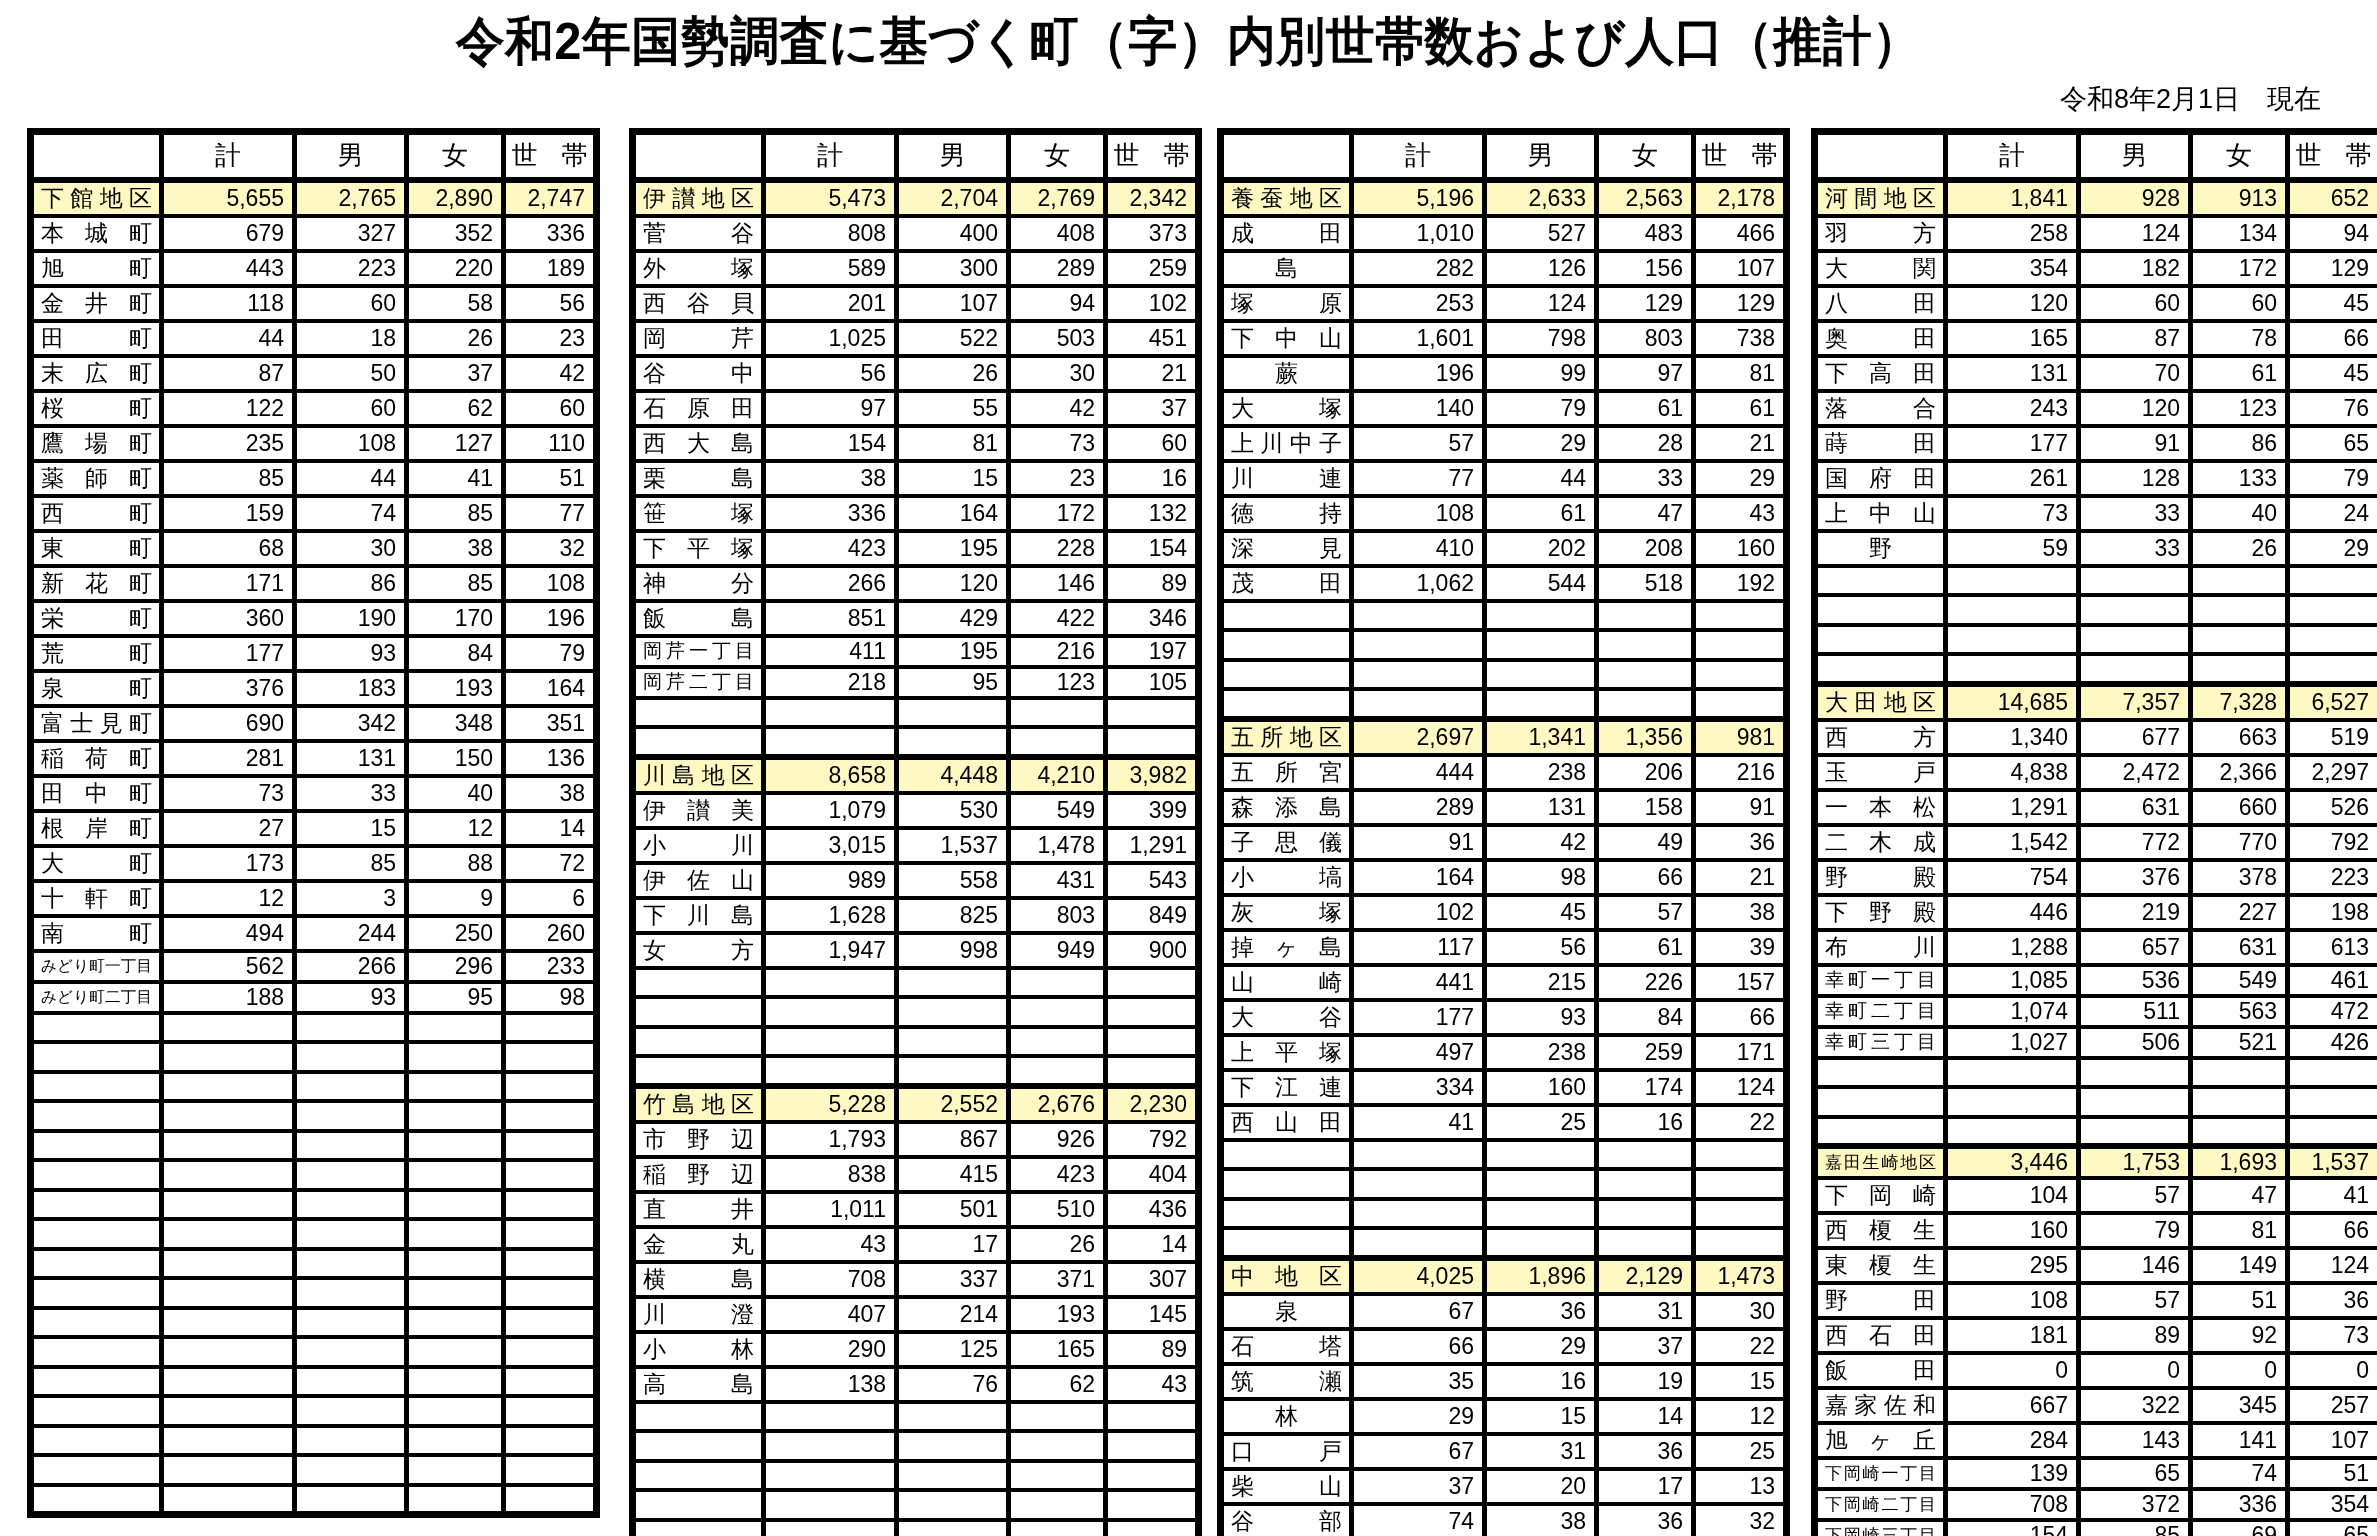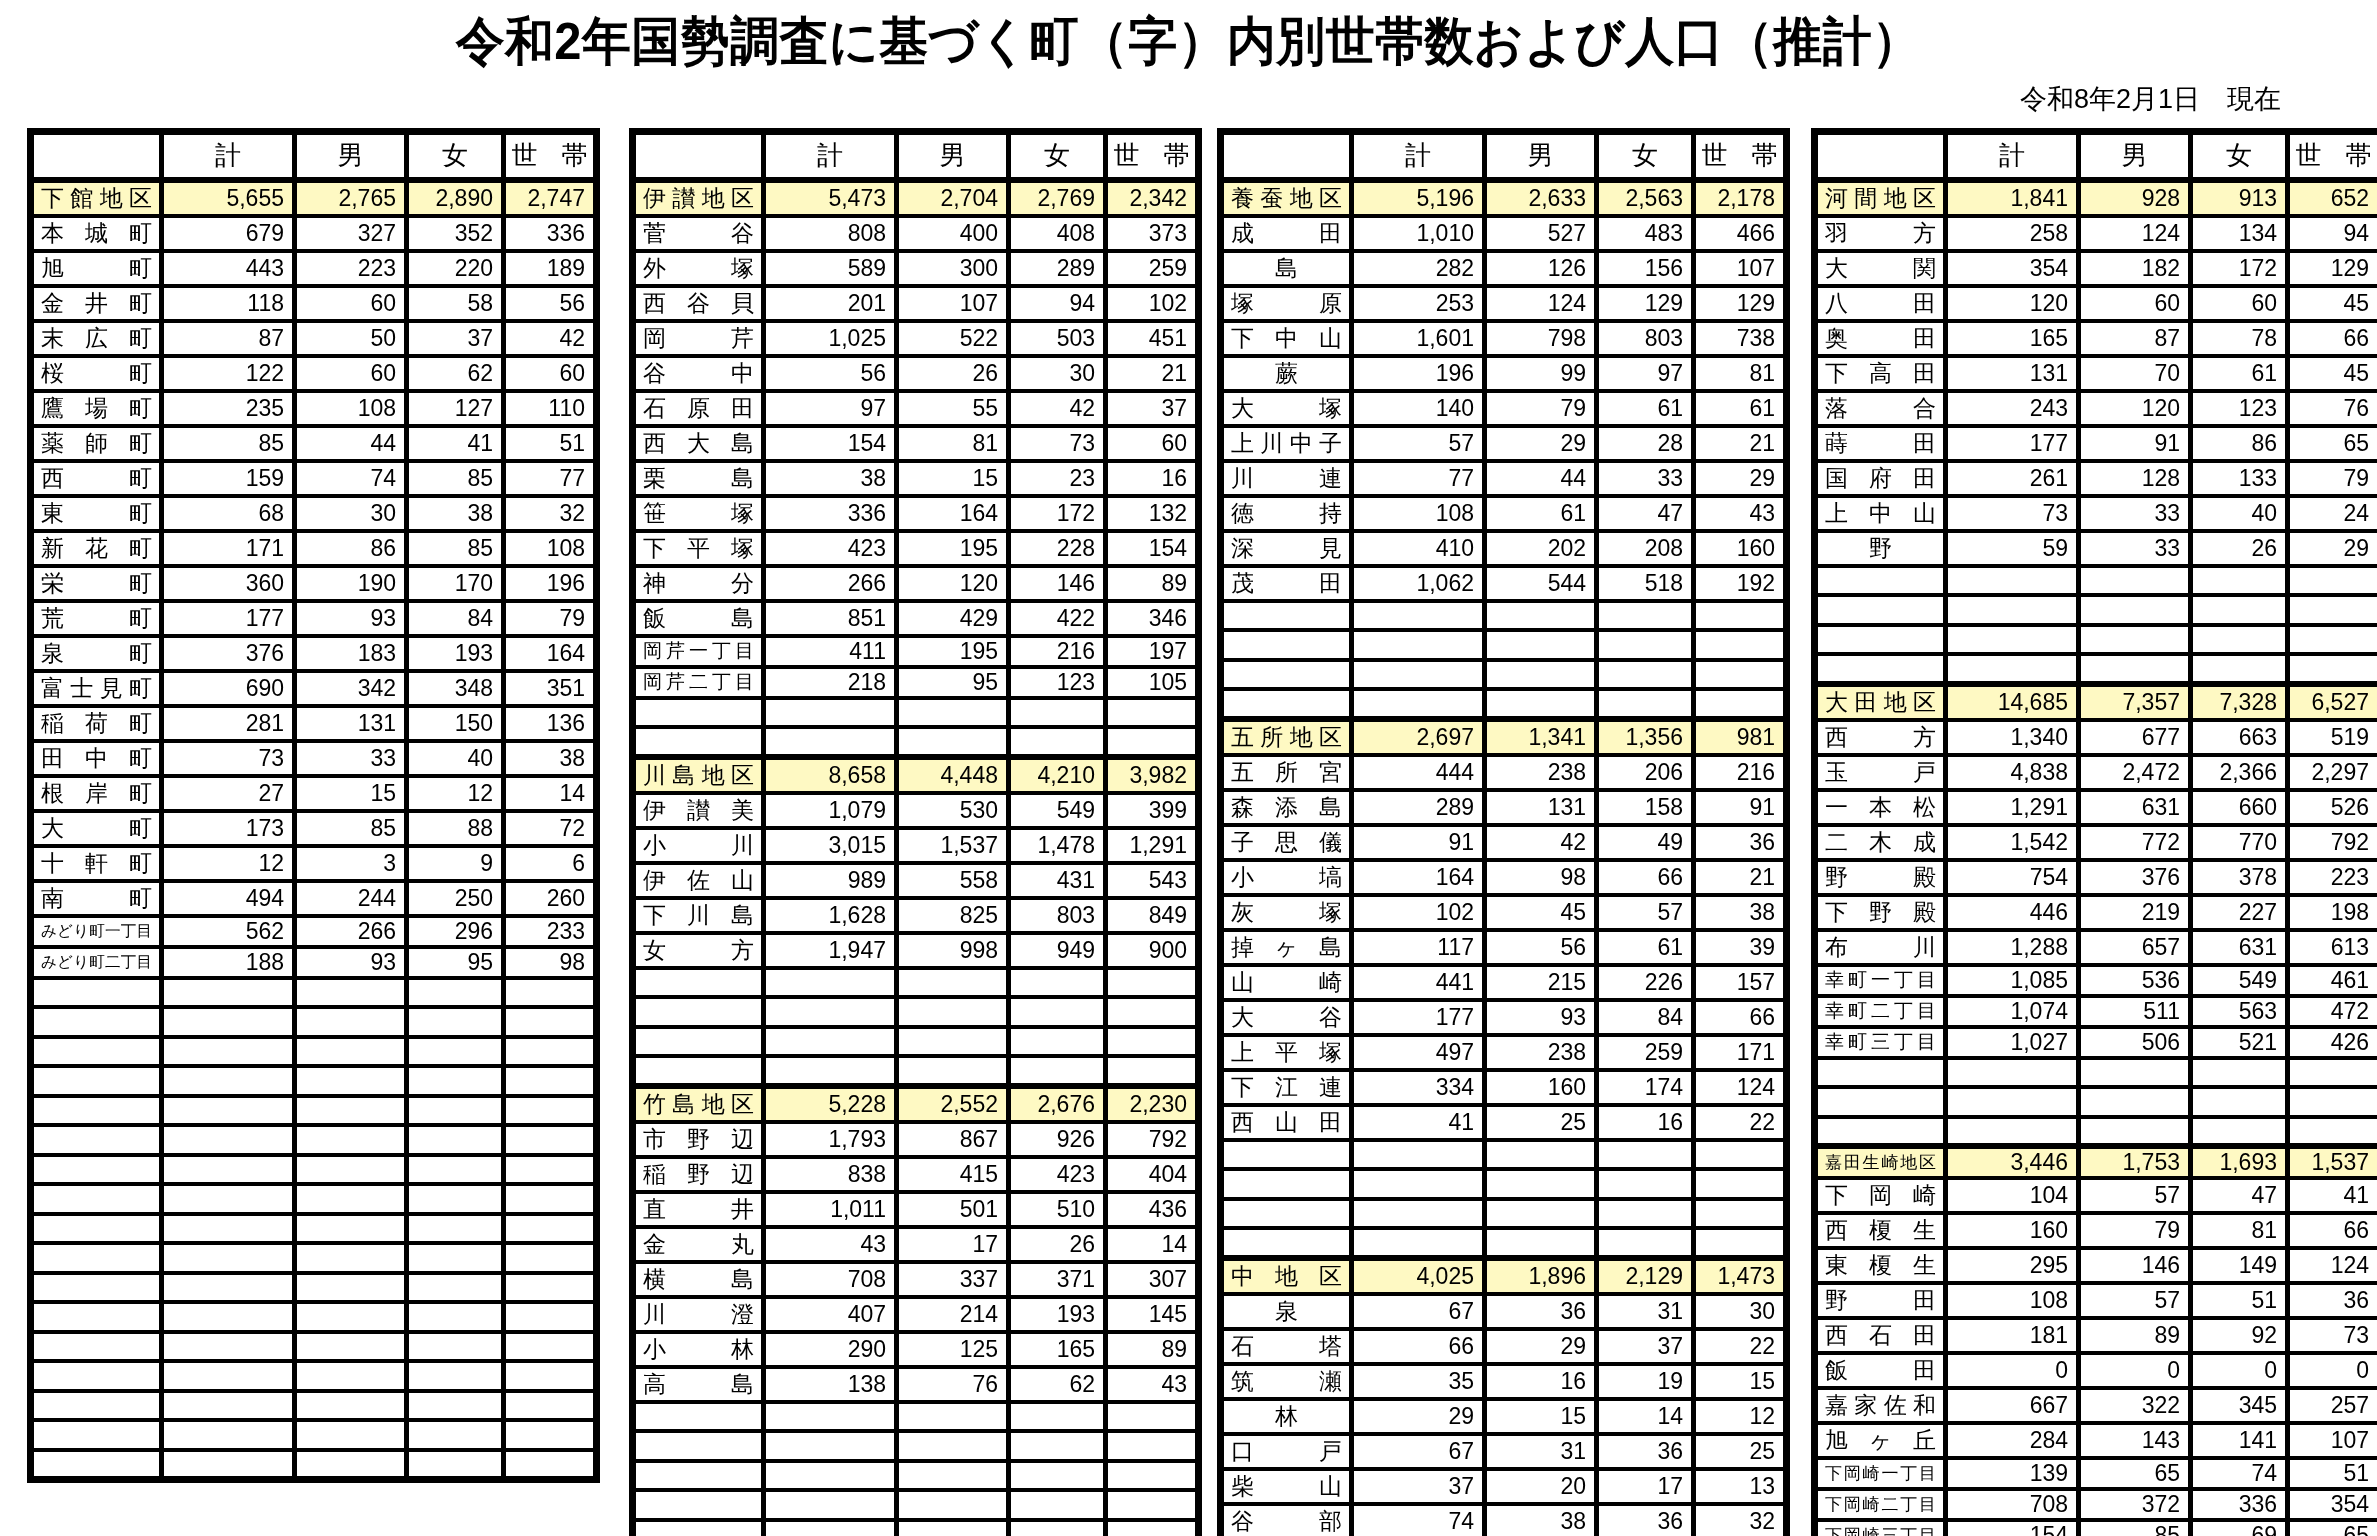--- a/index.html
+++ b/index.html
@@ -17,21 +17,21 @@
     font-size: 52px;
     font-weight: bold;
     letter-spacing: 0.5px;
     white-space: nowrap;
     transform: scaleX(0.94);
     transform-origin: 50% 50%;
   }
   .date-note {
     margin-top: 4px;
     text-align: right;
-    padding-right: 96px;
+    padding-right: 56px;
     font-size: 27px;
     white-space: nowrap;
   }
   .tables {
     display: flex;
     align-items: flex-start;
     margin: 11px 0 0 27px;
   }
   table.sheet {
     border-collapse: collapse;
@@ -138,20 +138,27 @@
           <td class="v">189</td>
         </tr>
         <tr class="row-town">
           <td class="n">金井町</td>
           <td class="v">118</td>
           <td class="v">60</td>
           <td class="v">58</td>
           <td class="v">56</td>
         </tr>
         <tr class="row-town">
+          <td class="n">田町</td>
+          <td class="v">44</td>
+          <td class="v">18</td>
+          <td class="v">26</td>
+          <td class="v">23</td>
+        </tr>
+        <tr class="row-town">
           <td class="n">末広町</td>
           <td class="v">87</td>
           <td class="v">50</td>
           <td class="v">37</td>
           <td class="v">42</td>
         </tr>
         <tr class="row-town">
           <td class="n">桜町</td>
           <td class="v">122</td>
           <td class="v">60</td>

